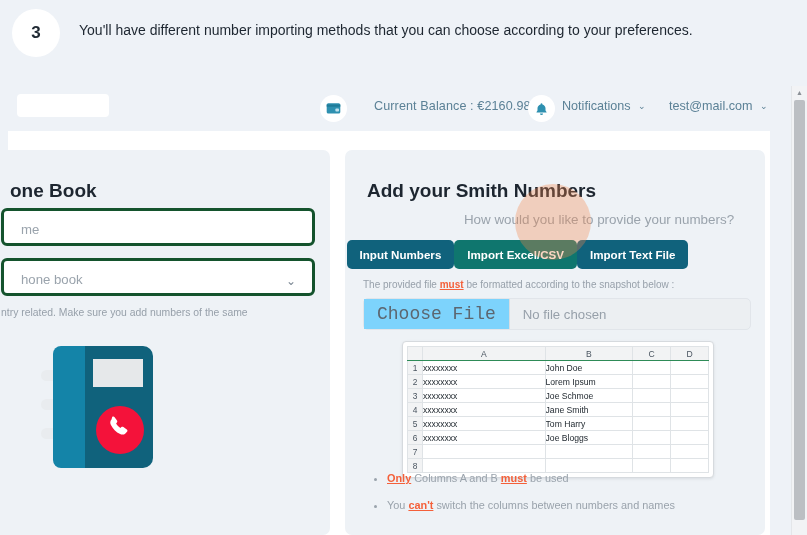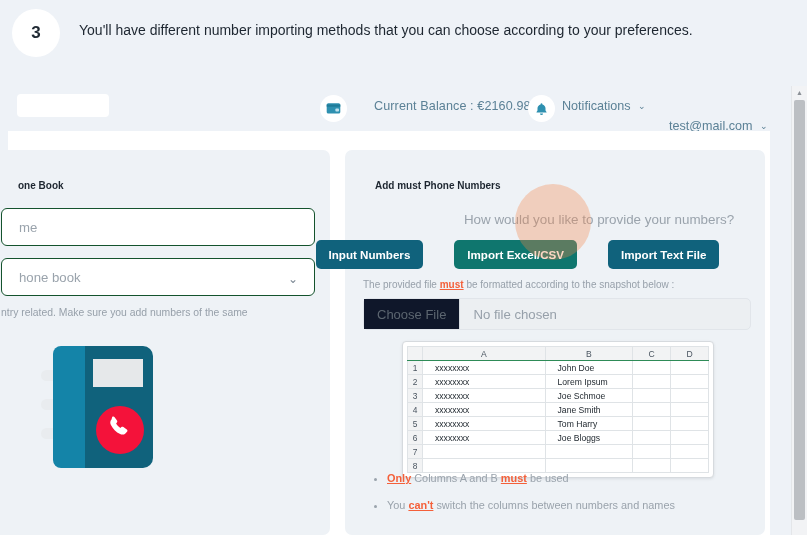--- a/index.html
+++ b/index.html
@@ -87,21 +87,20 @@
     font-size: 12.6px;
     color: #5b8196;
     white-space: nowrap;
   }
   #account-menu {
     position: absolute;
     left: 669px; top: 99px;
     font-size: 12.6px;
     color: #5b8196;
     white-space: nowrap;
-    margin-top: 20px;
   }
   .caret {
     display: inline-block;
     margin-left: 4px;
     font-size: 9px;
     position: relative; top: -1px;
   }
 
   
   #page {
@@ -115,33 +114,32 @@
   .card {
     position: absolute;
     background: #eef2f6;
     border-radius: 7px;
   }
   #left-card  { left: -22px; top: 19px; width: 344px; height: 385px; }
   #right-card { left: 337px; top: 19px; width: 420px; height: 385px; }
 
   .card-title {
     position: absolute;
-    font-size: 10px;
+    font-size: 19px;
     font-weight: bold;
     color: #1d2630;
-    margin-left: 8px;
   }
   #left-card-title  { left: 24px; top: 30px; }
   #right-card-title { left: 22px; top: 30px; }
 
   
   .field {
     position: absolute;
     background: #ffffff;
-    border: 1px solid #14532d;
+    border: 3px solid #14532d;
     border-radius: 6px;
   }
   #name-field   { left: 15px; top: 58px; width: 314px; height: 38px; }
   #select-field { left: 15px; top: 108px; width: 314px; height: 38px; }
   .field-text {
     position: absolute;
     left: 17px; top: 11px;
     font-size: 13.2px;
     color: #9aa3ac;
   }
@@ -175,21 +173,20 @@
     text-align: center;
     font-size: 13.4px;
     color: #9aa3ac;
   }
   #method-buttons {
     position: absolute;
     left: 0; top: 90px;
     width: 345px;
     display: flex;
     justify-content: center;
-    gap: 31px;
   }
   .method-btn {
     border: none;
     border-radius: 5px;
     padding: 8px 13px;
     font-size: 11.6px;
     font-weight: bold;
     color: #ffffff;
     font-family: "Liberation Sans", sans-serif;
     cursor: pointer;
@@ -217,25 +214,26 @@
     width: 388px; height: 32px;
     background: #eceff2;
     border: 1px solid #e1e5ea;
     border-radius: 5px;
     display: flex;
     align-items: stretch;
   }
   #choose-file-btn {
     display: flex; align-items: center;
     padding: 0 13px;
-    font-size: 13px;
+    font-size: 18px;
     color: #5c6670;
     border-right: 1px solid #d8dde2;
-    background: #0f172a;
+    background: #7dd3fc;
     cursor: pointer;
+    font-family: Liberation Mono, monospace;
   }
   #file-name {
     display: flex; align-items: center;
     padding: 0 13px;
     font-size: 13.2px;
     color: #97a0aa;
   }
 
   
   #snapshot {
@@ -272,21 +270,21 @@
   #snapshot th.col-c  { width: 13%; }
   #snapshot th.col-d  { width: 13%; }
   #snapshot td.rowhdr {
     background: #f2f3f4;
     color: #4a5560;
     text-align: center;
     font-size: 8.4px;
   }
   #snapshot td.cell {
     color: #222a31;
-    padding-left: 12px;
+    padding-left: 0;
     background: #ffffff;
     overflow: hidden;
     white-space: nowrap;
   }
 
   #rules {
     position: absolute;
     left: 30px; top: 311px;
     width: 390px;
     font-size: 10.9px;
@@ -400,21 +398,21 @@
 
           <rect x="52" y="17" width="50" height="28" fill="#e6e8ea"></rect>
 
           <circle cx="79" cy="88" r="24" fill="#f4123a"></circle>
           <path d="M70.5 77.5c-1.3 1.3-1.6 3.4-.7 5.3 1.8 3.9 5.4 7.5 9.3 9.3 1.9.9 4 .6 5.3-.7l1.6-1.6c.7-.7.6-1.8-.2-2.4l-3.4-2.4c-.6-.4-1.4-.4-2 .1l-1 .8c-1.6-.9-3.4-2.7-4.3-4.3l.8-1c.5-.6.5-1.4.1-2l-2.4-3.4c-.6-.8-1.7-.9-2.4-.2z" fill="#ffffff"></path>
         </svg>
       </div>
     </div>
 
     <div id="right-card" class="card">
-      <div id="right-card-title" class="card-title">Add must Phone Numbers</div>
+      <div id="right-card-title" class="card-title">Add your Smith Numbers</div>
 
       <div id="prompt-text">How would you like to provide your numbers?</div>
 
       <div id="method-buttons">
         <button class="method-btn teal">Input Numbers</button>
         <button class="method-btn active">Import Excel/CSV</button>
         <button class="method-btn teal">Import Text File</button>
       </div>
 
       <div id="format-note">

